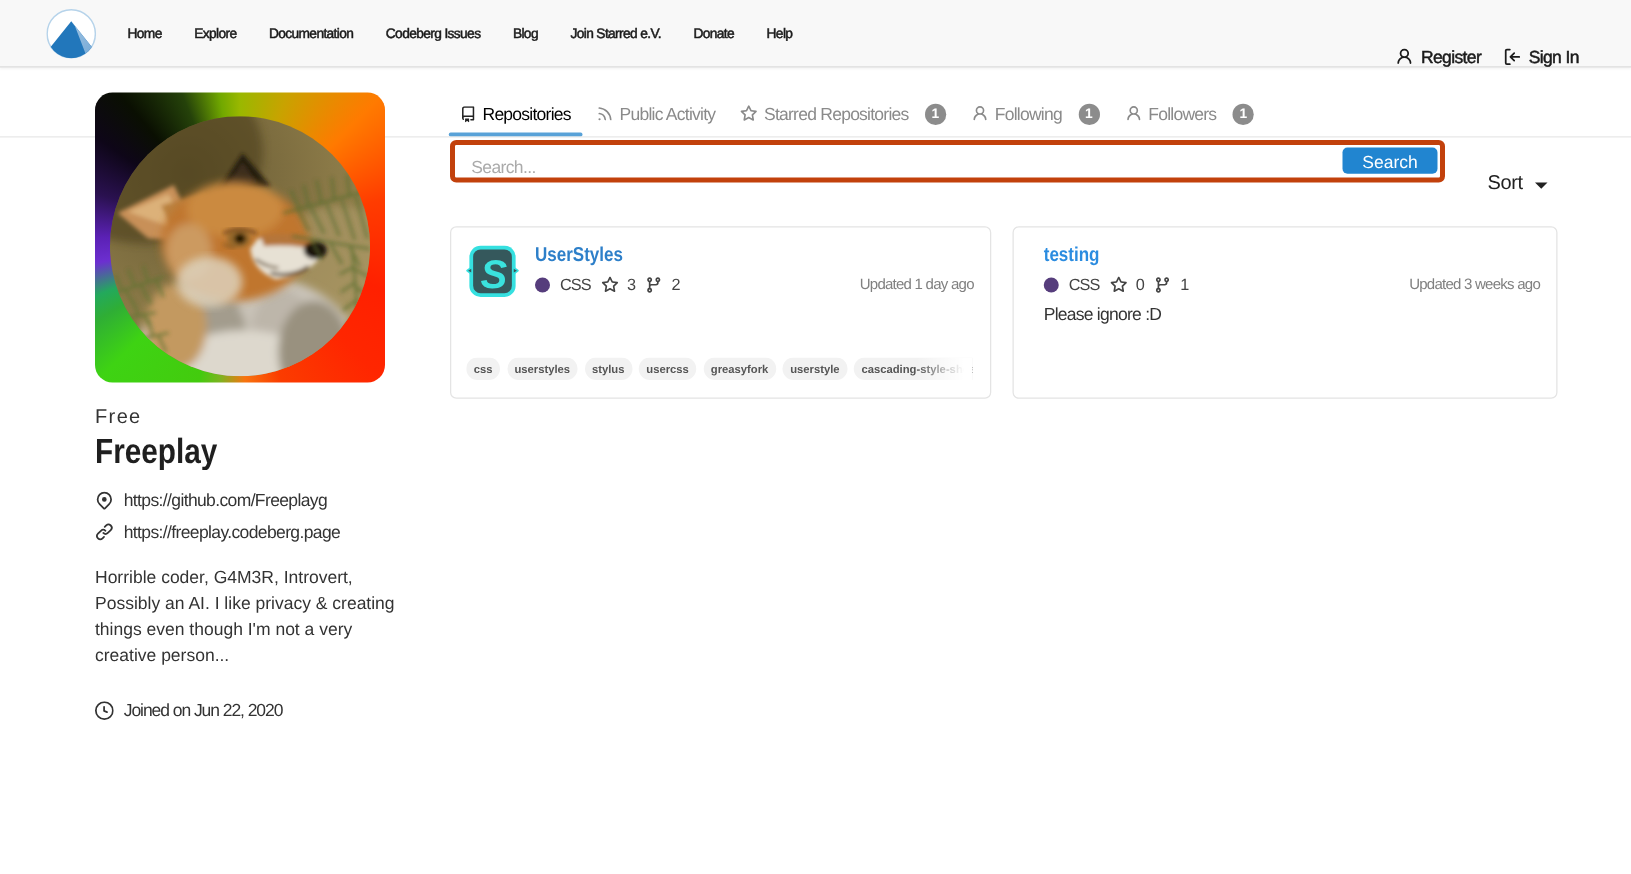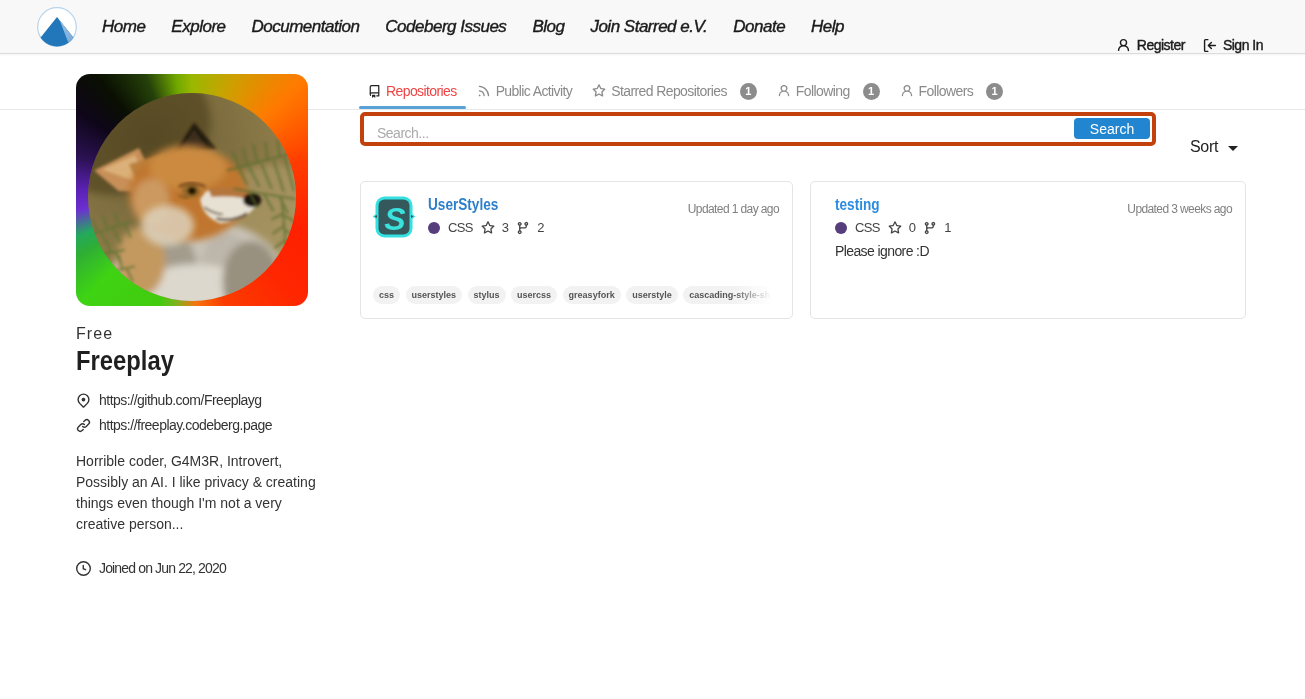--- a/index.html
+++ b/index.html
@@ -1,20 +1,20 @@
 <!DOCTYPE html>
 <html><head>
 <meta charset="utf-8">
 <style>
   * { box-sizing: border-box; margin: 0; padding: 0; }
   html,body { width:1305px; height:699px; background:#fff; font-family:"Liberation Sans", sans-serif; color:#212121; overflow:hidden; }
   .nav { position:absolute; left:0; top:0; width:1305px; height:54px; background:#f8f8f8; border-bottom:1px solid #dcdcdc; box-shadow:0 1px 2px rgba(0,0,0,.05); z-index:5; }
   .logo { position:absolute; left:37px; top:7px; }
   .navlinks { position:absolute; left:89px; top:0; height:54px; display:flex; align-items:center; }
-  .navlinks a { color:#1b1b1b; font-size:17px; letter-spacing:-0.5px; padding:0 13px;font-style:italic; -webkit-text-stroke:0.4px #1b1b1b; }
+  .navlinks a { color:#1b1b1b; font-size:11px; letter-spacing:-0.5px; padding:0 13px; -webkit-text-stroke:0.4px #1b1b1b; }
   .navright { position:absolute; right:42px; top:0; height:54px; display:flex; align-items:center; gap:17px; }
   .navright a { color:#1b1b1b; font-size:14px; letter-spacing:-0.5px; display:flex; align-items:center; gap:6px;margin-top:36px; -webkit-text-stroke:0.4px #1b1b1b; }
   .navright svg { display:block; }
 
   .divider { position:absolute; left:0; top:109px; width:1305px; height:1px; background:#e8e8e8; z-index:1; }
 
   
   .side { position:absolute; left:76px; top:74px; width:250px; z-index:2; }
   .pavatar { width:232px; height:232px; border-radius:14px; position:relative;
     background:conic-gradient(from 0deg,
@@ -30,21 +30,21 @@
   .srow svg { flex:none; }
   .srow.first { margin-top:16px; }
   .bio { margin-top:18px; font-size:14px; color:#333; line-height:21px; }
   .joined { margin-top:25px; letter-spacing:-0.85px; }
 
   
   .tabs { position:absolute; left:359px; top:74px; height:34px; display:flex; z-index:2; }
   .tab { display:flex; align-items:center; padding:0 9px; font-size:14px; letter-spacing:-0.6px; color:#8a8a8a; height:34px; position:relative; margin-left:2px; }
   .tab:first-child { margin-left:0; }
   .tab svg { display:block; margin-right:5px; }
-  .tab.active { color:#ef4444; }
+  .tab.active { color:#000000; }
   .tab.active::after { content:""; position:absolute; left:0; right:0; top:32px; height:3px; background:#59a2d8; border-radius:2px; }
   .badge { background:#8c8c8c; color:#fff; font-size:11px; font-weight:bold; letter-spacing:0; border-radius:9px; height:17px; min-width:17px; display:flex; align-items:center; justify-content:center; padding:0 5px; margin-left:13px; }
 
   
   .searchwrap { position:absolute; left:360px; top:112px; width:796px; height:34px; border:4px solid #c2410c; border-radius:5px; z-index:2; background:#fff; }
   .searchwrap .ph { position:absolute; left:13px; top:9px; font-size:14px; color:#aaa; letter-spacing:-0.5px; }
   .searchbtn { position:absolute; right:2px; top:2px; bottom:3px; width:76px; background:#2185d0; border-radius:4px; color:#fff; font-size:14px; display:flex; align-items:center; justify-content:center; }
   .sort { position:absolute; left:1190px; top:130px; height:34px; display:flex; align-items:center; font-size:16px; letter-spacing:-0.3px; color:#222; z-index:2; }
   .sort .caret { width:0; height:0; border-left:5px solid transparent; border-right:5px solid transparent; border-top:5.5px solid #222; margin-left:10px; margin-top:2px; }
 
@@ -52,21 +52,21 @@
   .cards { position:absolute; left:360px; top:181px; display:flex; gap:17px; z-index:2; }
   .card { width:433px; height:138px; border:1px solid #e4e4e4; border-radius:5px; background:#fff; position:relative; padding:14px 14px 14px 12px; }
   .card.c2 { width:436px; padding-left:24px; }
   .chead { display:flex; }
   .cavatar { width:42px; height:42px; margin-right:13px; flex:none; }
   .ctitle { font-size:16px; font-weight:bold; color:#2d7fc9; line-height:17px; transform:scaleX(0.85); transform-origin:left; }
   .ctitle.t2 { color:#2b8ce0; }
   .cmeta { display:flex; align-items:center; gap:8px; margin-top:8px; font-size:13px; letter-spacing:-0.7px; color:#444; line-height:14px; }
   .dot { width:12px; height:12px; border-radius:50%; background:#563d7c; flex:none; }
   .cmeta .num { margin-left:-1px; }
-  .cdate { position:absolute; right:13px; top:20px; font-size:12px; color:#808080; letter-spacing:-0.6px; }
+  .cdate { position:absolute; right:13px; top:38px; font-size:12px; color:#808080; letter-spacing:-0.6px; }
   .cdesc { margin-top:7px; font-size:14px; color:#333; line-height:18px; letter-spacing:-0.6px; white-space:nowrap; }
   .cdesc a { color:#2b82d4; }
   .topics { position:absolute; left:12px; right:14px; top:104px; display:flex; gap:5.5px; overflow:hidden; height:18px; }
   .tpill { background:#f2f2f2; border-radius:9px; padding:0 6px; height:18px; line-height:18px; font-size:9px; font-weight:bold; color:#555; white-space:nowrap; flex:none; }
   .tfade { position:absolute; right:0; top:0; bottom:0; width:45px; background:linear-gradient(to right, rgba(255,255,255,0), #fff 85%); }
 </style>
 </head>
 <body>
 
 <div class="nav">

